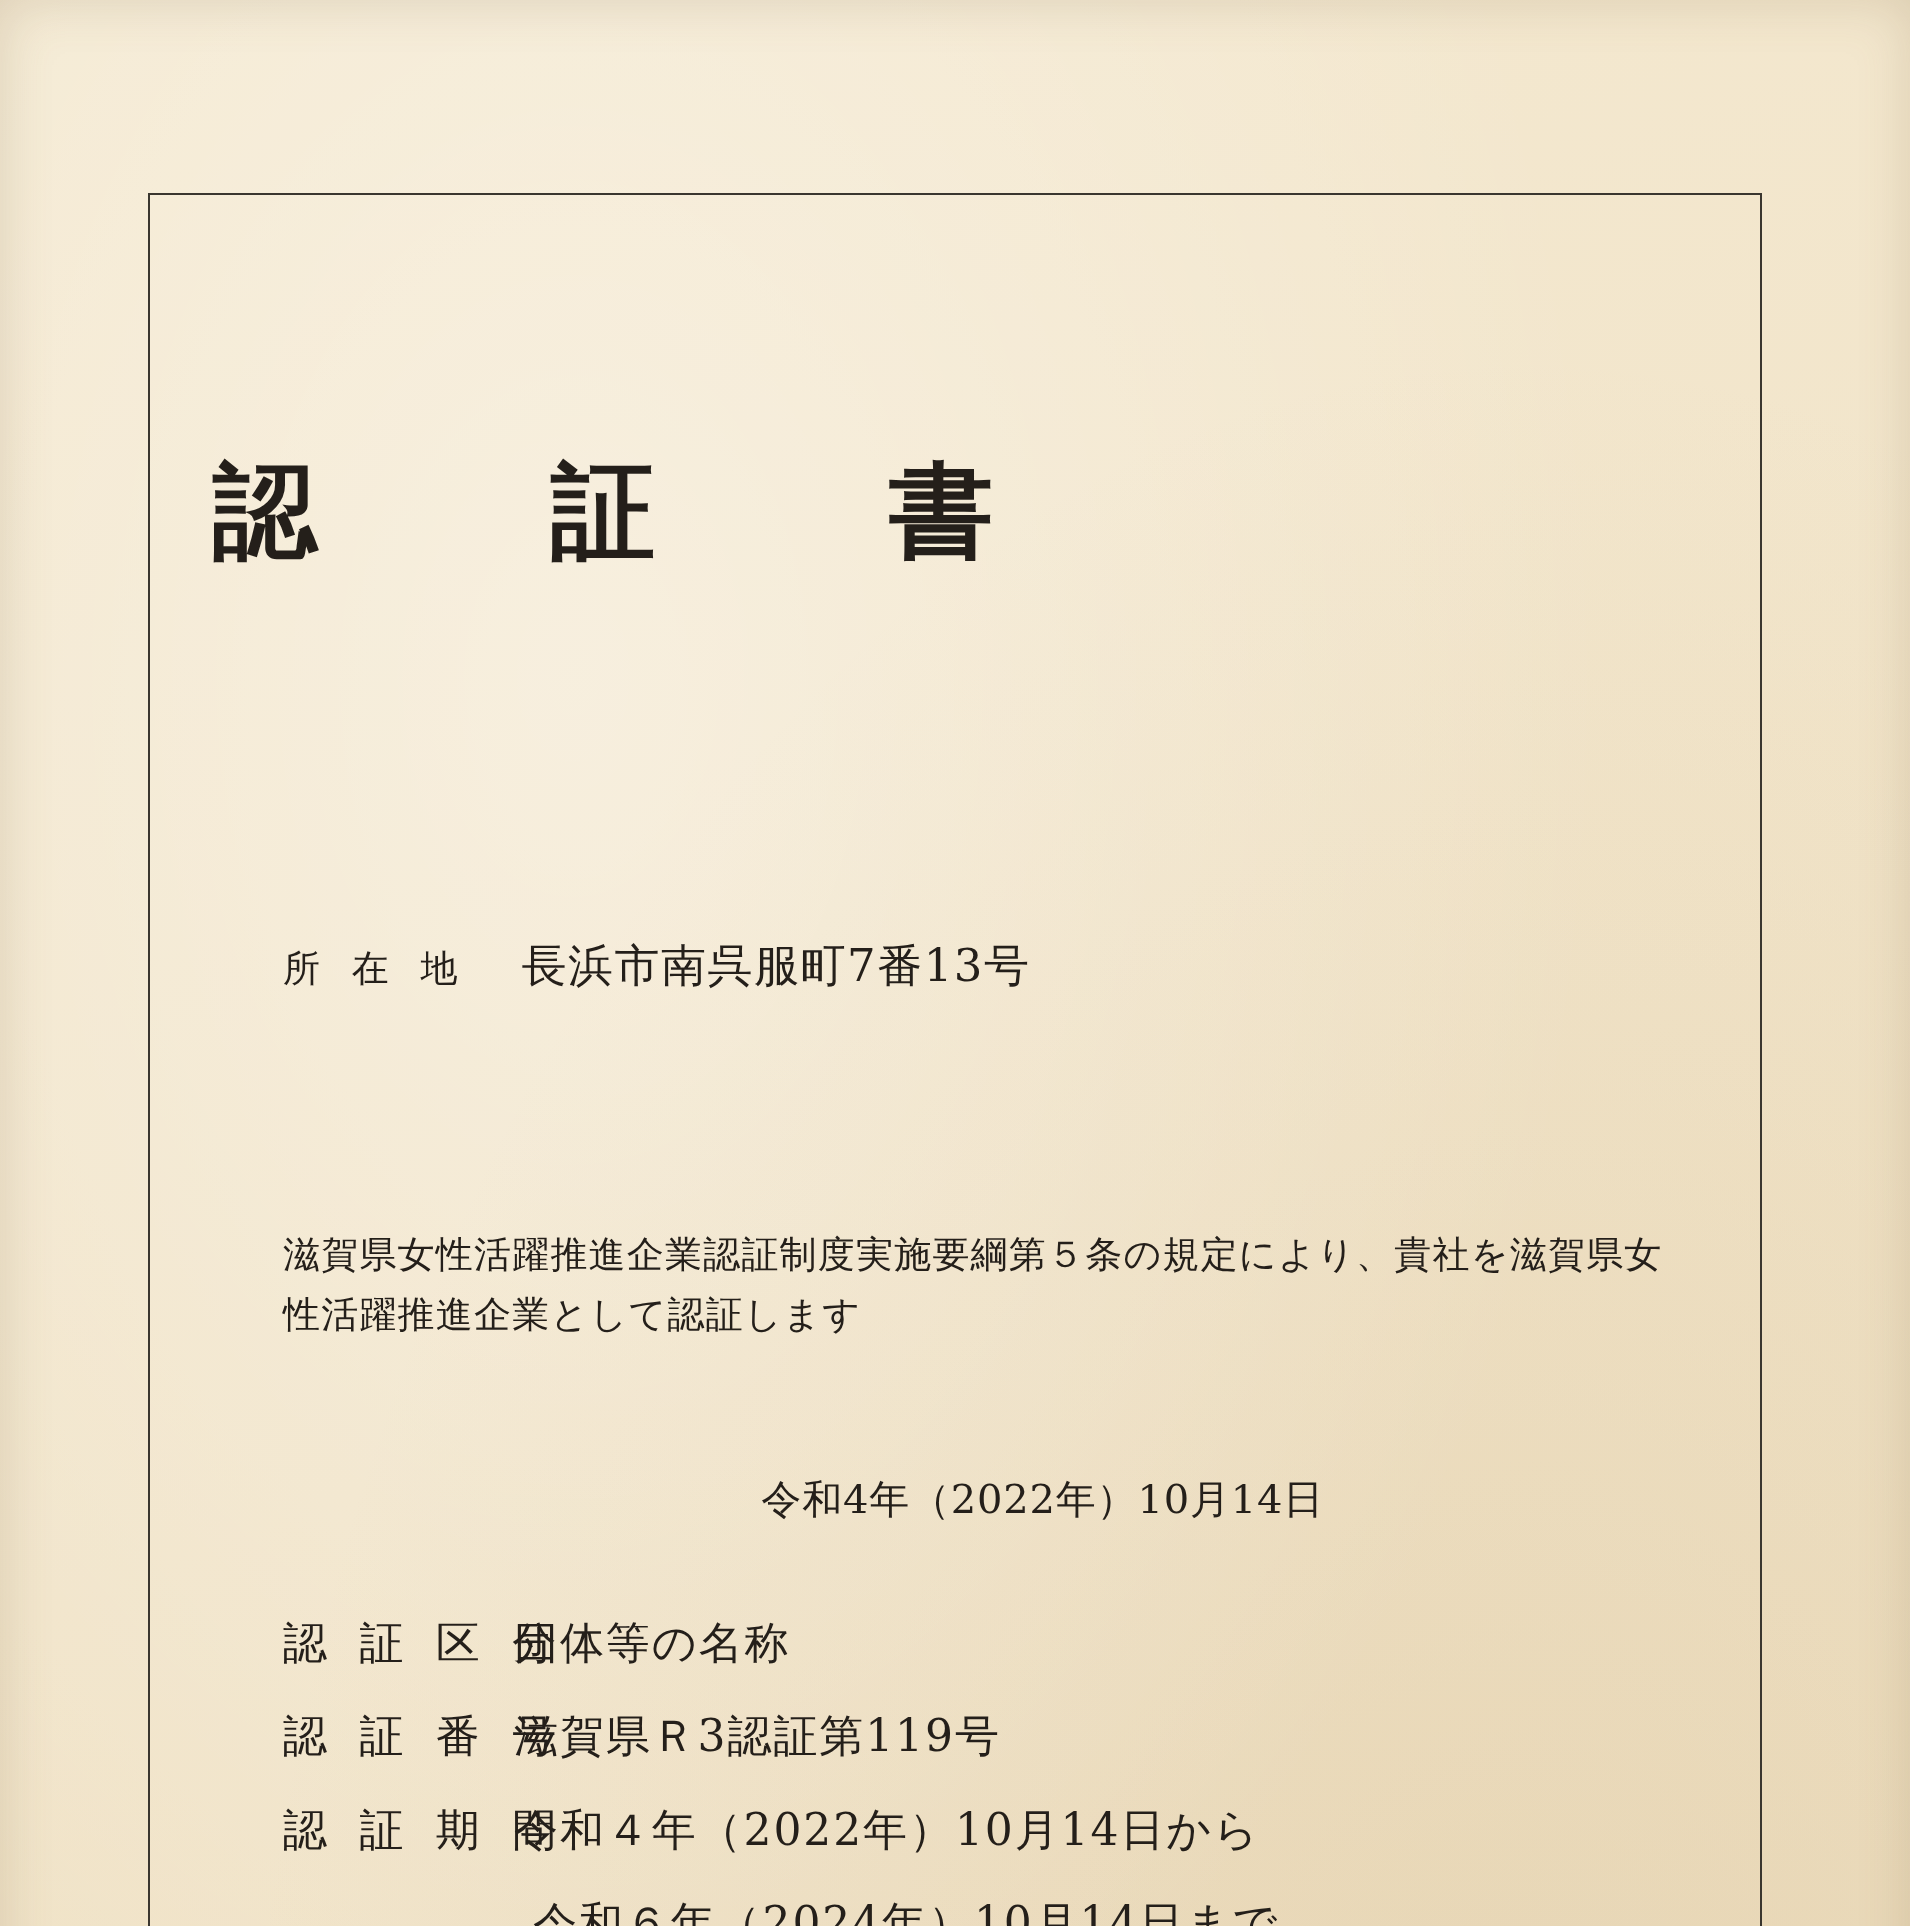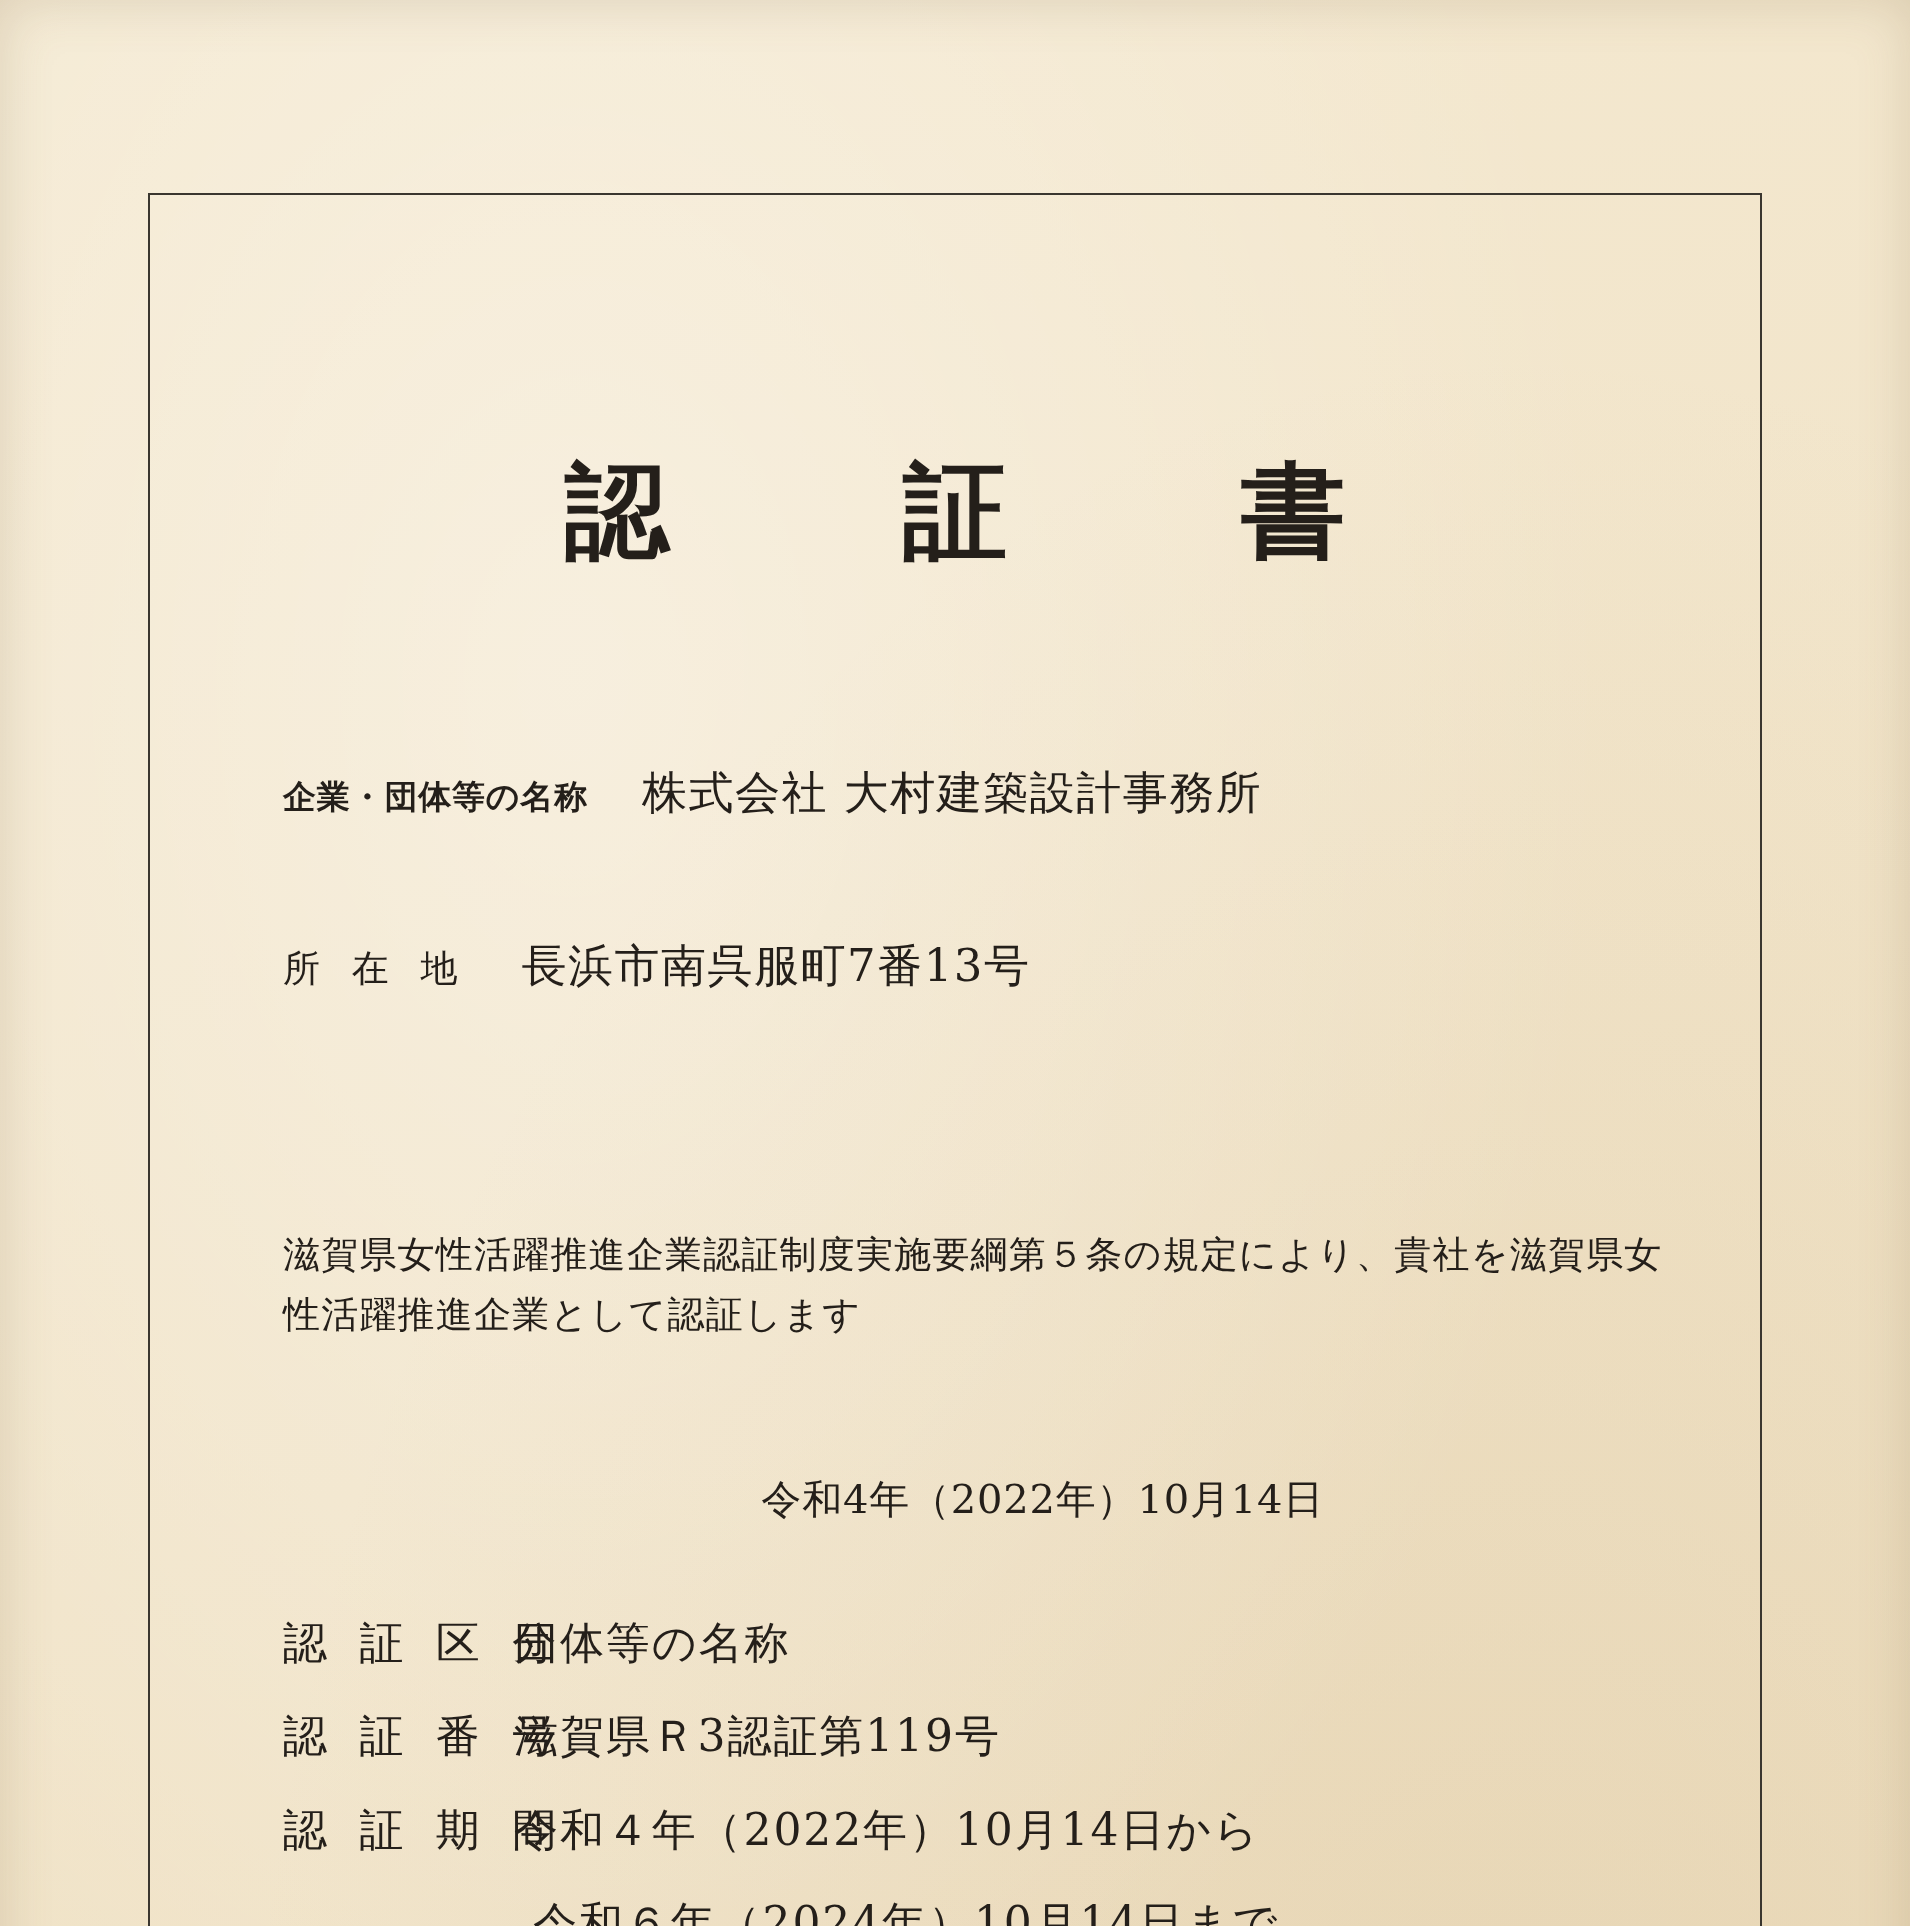--- a/index.html
+++ b/index.html
@@ -49,21 +49,21 @@
     top: 193px;
     width: 1614px;
     height: 2334px;
     box-sizing: border-box;
   }
   .title {
     position: absolute;
     top: 250px;
     left: 0;
     width: 1614px;
-    text-align: center;
+    text-align: left;
     font-size: 104px;
     letter-spacing: 65px;
     text-indent: 65px;
     color: #241f1a;
     font-weight: 700;
     font-family: "DejaVu Serif", "Liberation Serif", serif;
   }
   .field {
     position: absolute;
     color: #241f1a;
@@ -135,23 +135,20 @@
 <div class="page">
   <div class="paper-tone"></div>
   <div class="edge-shadow"></div>
 
   <div class="frame"></div>
 
   <div class="content">
 
     <div class="title">認　証　書</div>
 
-    <div class="field row-name">
-      <span class="label-small">企業・団体等の名称</span><span class="value-large v">株式会社 大村建築設計事務所</span>
-    </div>
 
     <div class="field row-addr">
       <span class="label-spaced">所 在 地</span><span class="value-large v">長浜市南呉服町7番13号</span>
     </div>
 
     <div class="body-text">滋賀県女性活躍推進企業認証制度実施要綱第５条の規定により、貴社を滋賀県女性活躍推進企業として認証します</div>
 
     <div class="date-line">令和4年（2022年）10月14日</div>
 
     <div class="detail d1">

